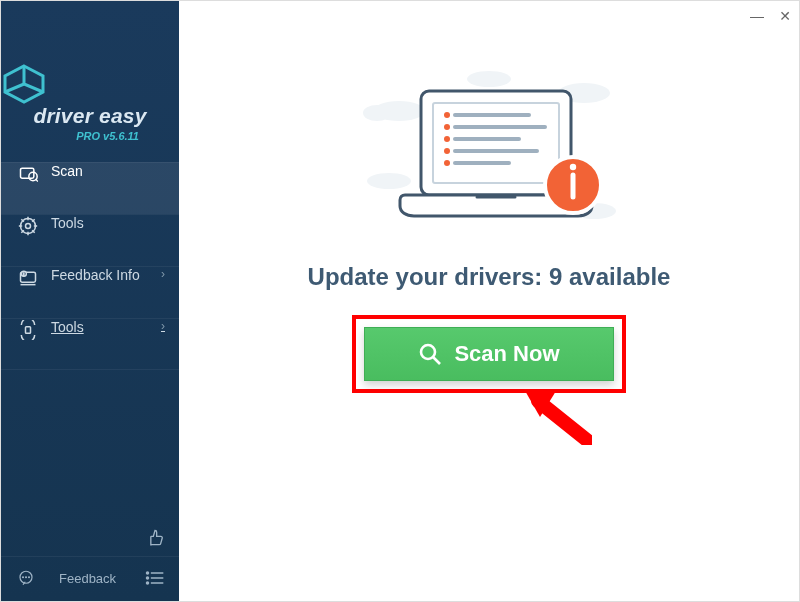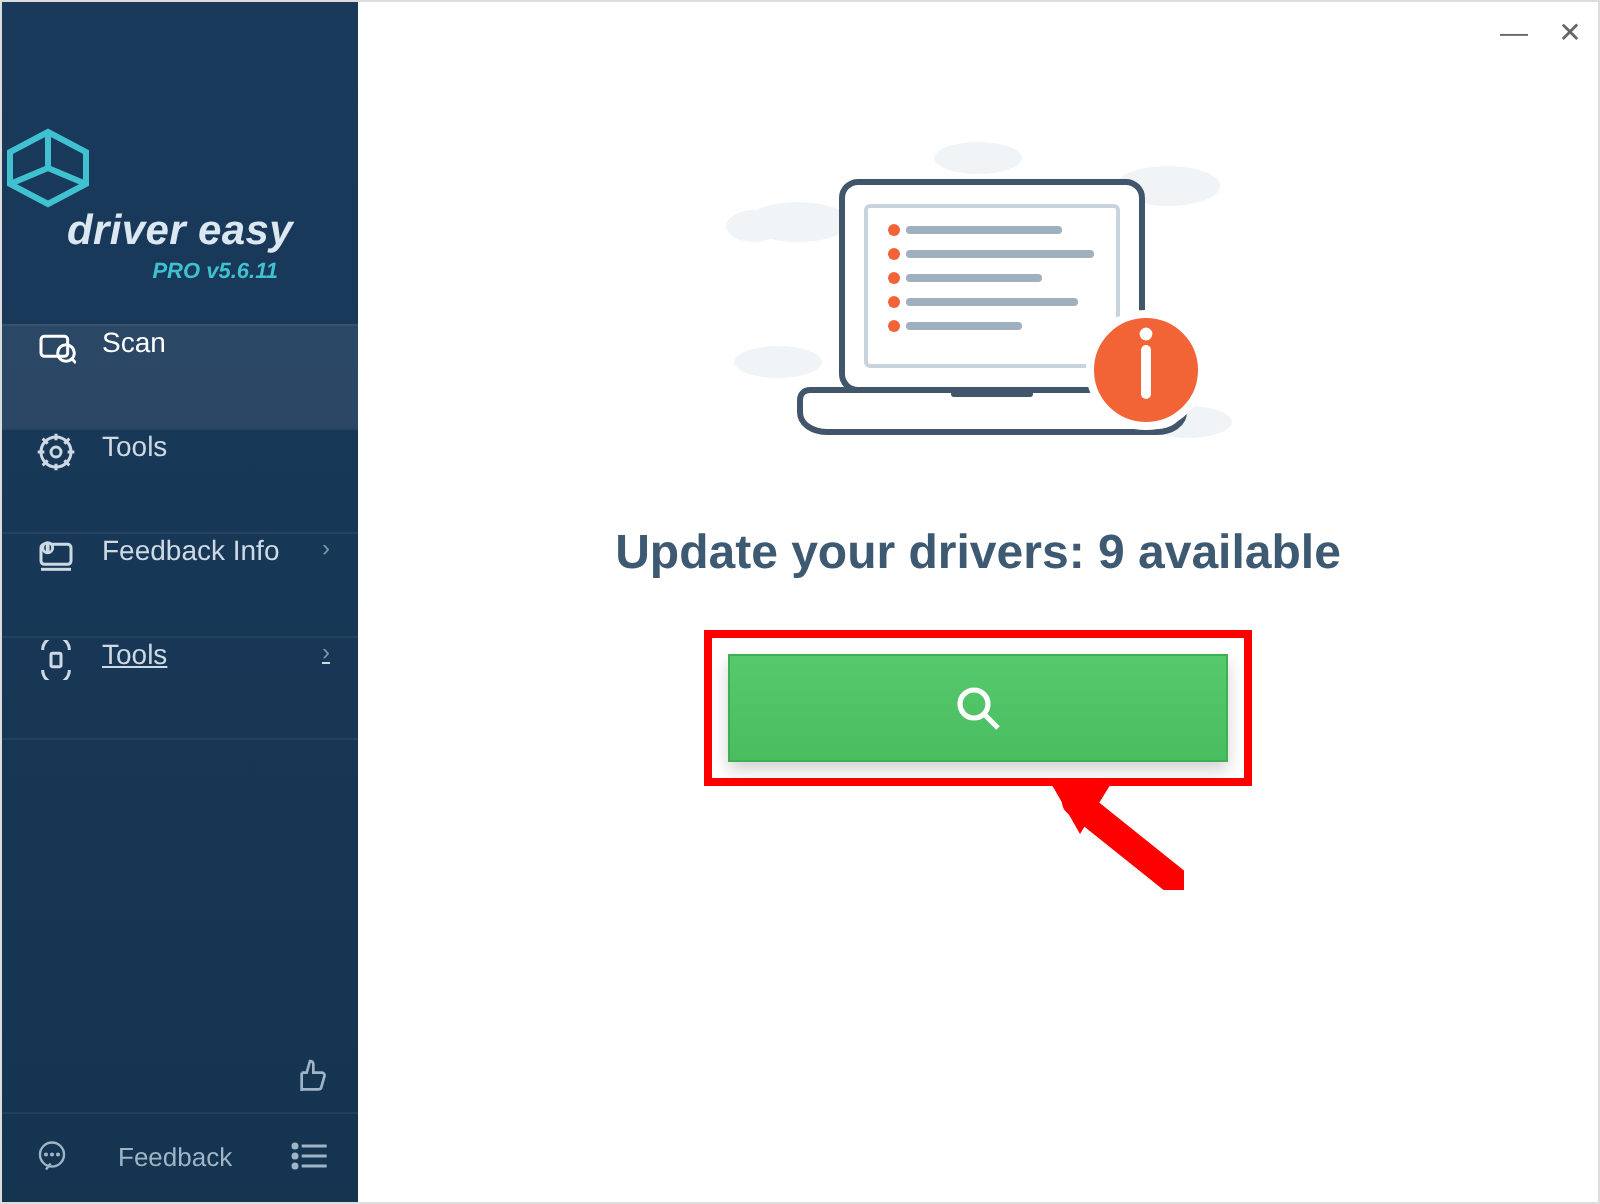--- a/index.html
+++ b/index.html
@@ -194,20 +194,21 @@
     </h1>
 
     <div class="scan-wrap">
       <button class="scan-btn">
         <span>
           <svg width="24" height="24" viewBox="0 0 24 24" fill="none" stroke="#fff" stroke-width="2.6">
               <circle cx="10" cy="10" r="7"></circle>
               <line x1="15" y1="15" x2="22" y2="22"></line>
             </svg>
         </span>
+        <span>Scan Now</span>
       </button>
       <span class="arrow">
         <svg width="70" height="60" viewBox="0 0 70 60">
           <defs></defs>
           <path d="M66 56 L16 16" stroke="#ff0000" stroke-width="14" stroke-linecap="round"></path>
           <polygon points="2,4 34,6 18,32" fill="#ff0000"></polygon>
         </svg>
       </span>
     </div>
 

